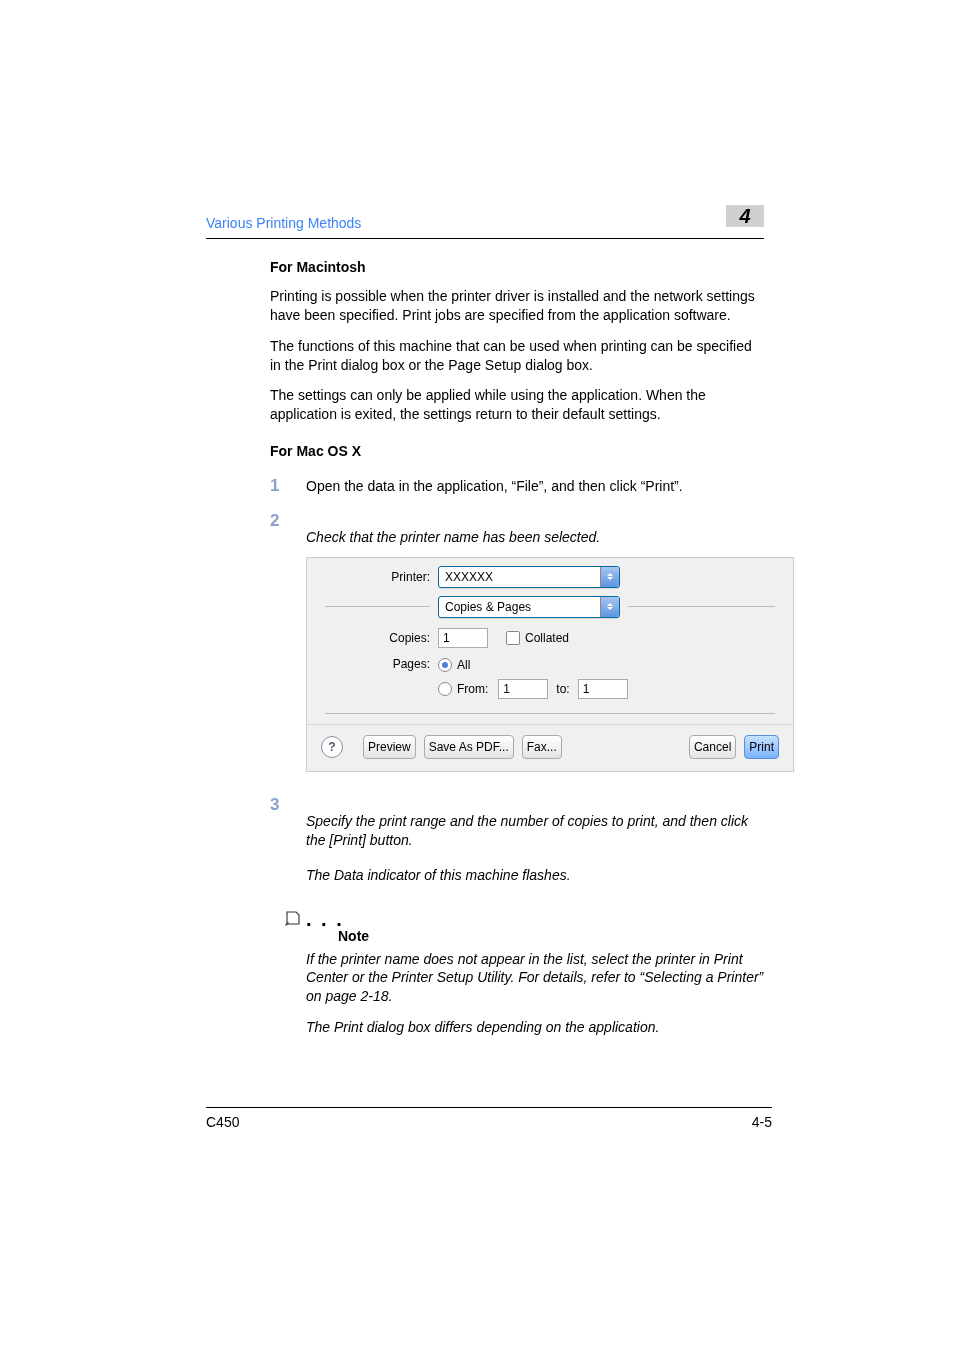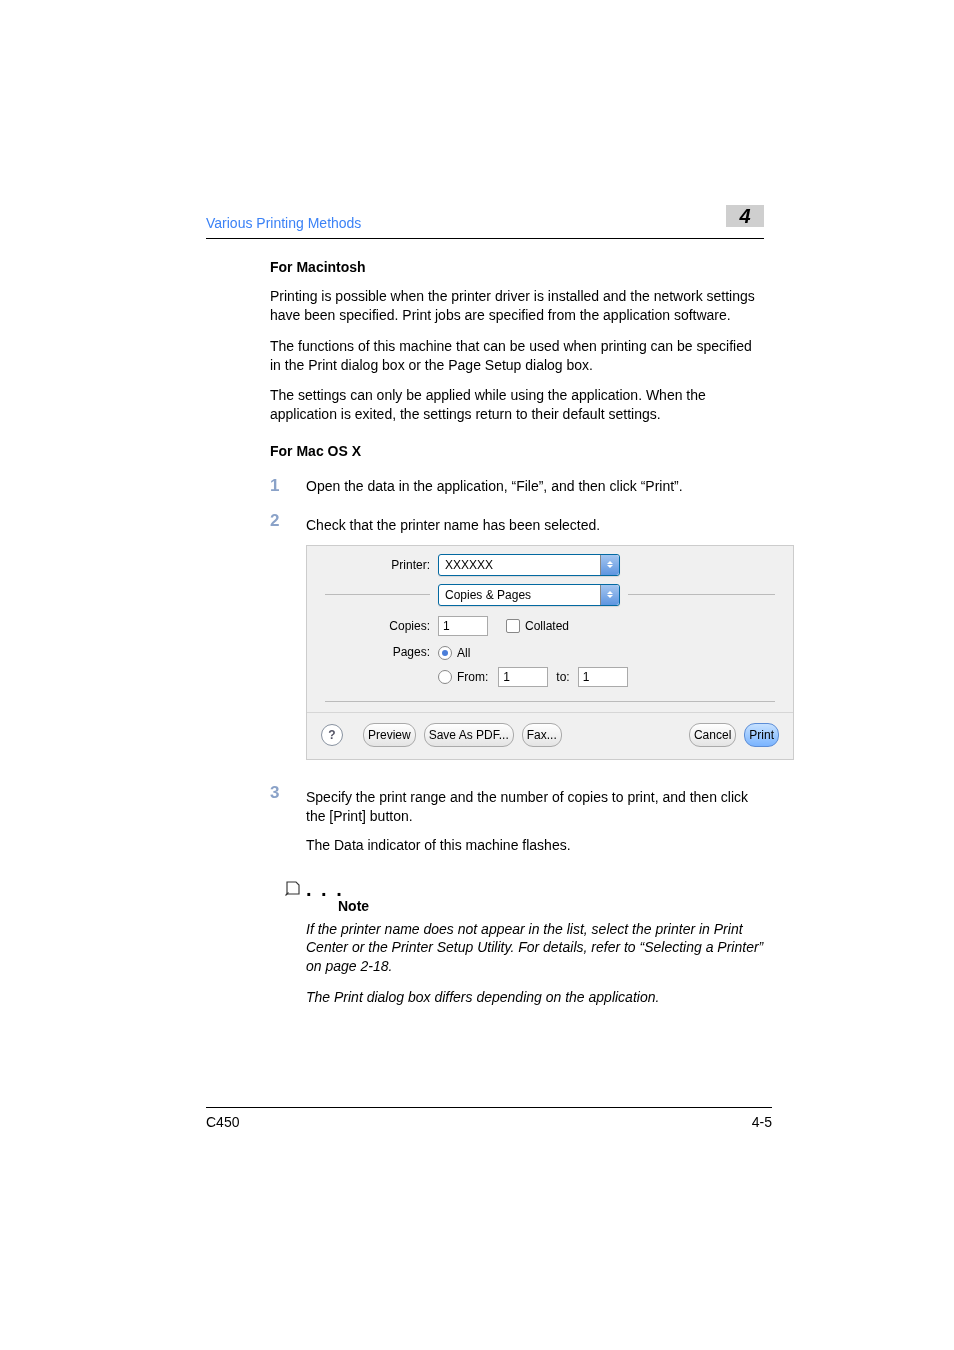--- a/index.html
+++ b/index.html
@@ -71,21 +71,22 @@
     font-size: 17px;
     font-weight: bold;
     color: #8aa2c8;
     flex-shrink: 0;
     line-height: 1.1;
   }
   .step-text {
     flex: 1;
   }
   .step-text p {
-    margin: 4px 0 10px 0;
+    margin: 16px 0 10px 0;
+    font-style: italic;
   }
   
   .dialog {
     width: 486px;
     margin: 6px 0 0 0;
     border: 1px solid #ccc;
     background: #f0f0f0;
     font-family: "Lucida Grande", Arial, sans-serif;
     font-size: 12px;
     color: #000;
@@ -199,21 +200,21 @@
     display: flex;
     align-items: center;
     justify-content: center;
     background: #fff;
     font-size: 12px;
   }
   .aqua-btn {
     height: 22px;
     padding: 0 4px;
     border: 1px solid #aaa;
-    border-radius: 11px;
+    border-radius: 4px;
     background: linear-gradient(#fff, #e4e4e4);
     font-size: 12px;
     display: inline-flex;
     align-items: center;
     text-align: center;
   }
   .aqua-btn.primary {
     background: linear-gradient(#c6e1ff, #7ab4ff);
     border-color: #5c8dd6;
     color: #000;

